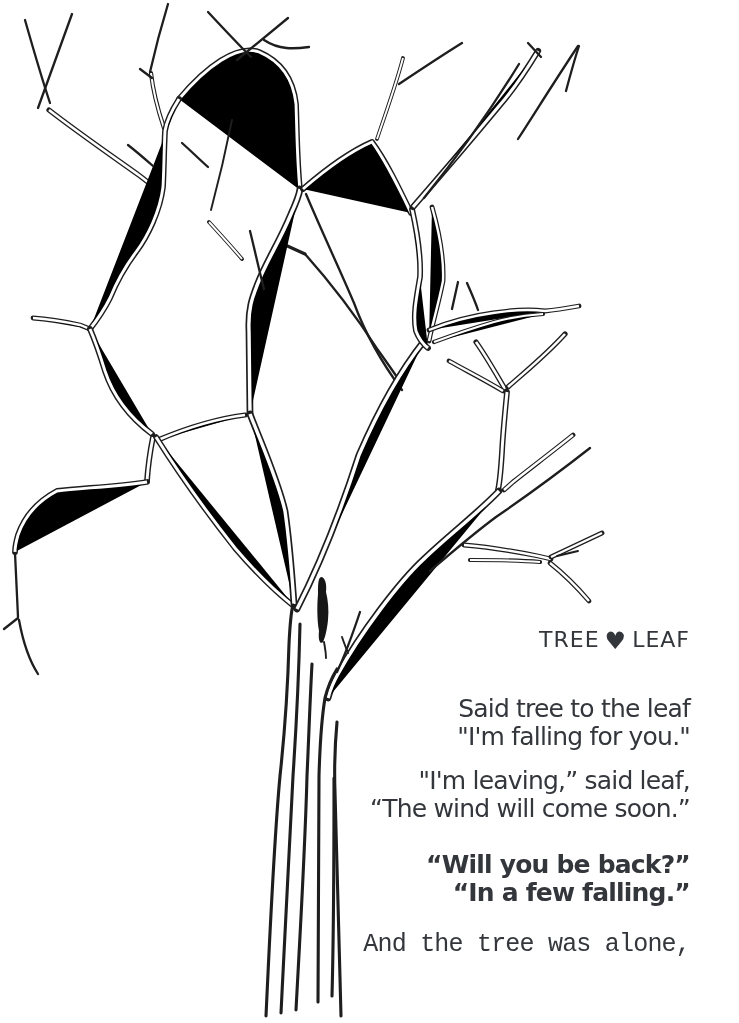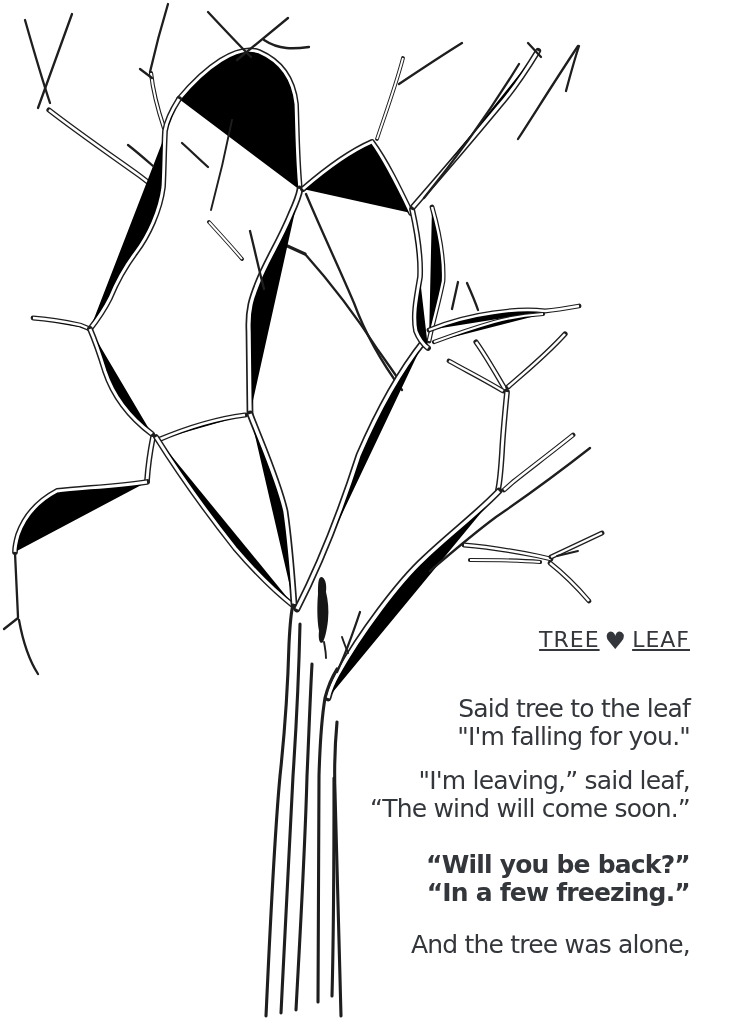--- a/index.html
+++ b/index.html
@@ -15,27 +15,27 @@
   .core{stroke:#ffffff !important;stroke-linecap:butt;}
   .core.w7{stroke-width:3.4;} .core.w65{stroke-width:3.1;} .core.w6{stroke-width:2.9;}
   .core.w55{stroke-width:2.6;} .core.w5{stroke-width:2.4;} .core.w45{stroke-width:2.1;} .core.w4{stroke-width:1.9;}
   .sg{stroke:#1e1e1e;fill:none;stroke-linecap:round;stroke-linejoin:round;stroke-width:2.3;}
   .sg.bold{stroke-width:3.1;}
   .sg.thin{stroke-width:1.9;}
   .knot{fill:#161616;stroke:none;}
 
   
   .poem-block{position:absolute;top:627px;right:49px;text-align:right;color:#33363b;}
-  .poem-title{font-size:22px;letter-spacing:1px;white-space:nowrap;text-decoration:underline;}
+  .poem-title{font-size:22px;letter-spacing:1px;white-space:nowrap;}
   .heart{display:inline-block;padding:0 5px;font-size:24px;line-height:22px;vertical-align:-2px;}
   .stanza{font-size:25px;line-height:28px;letter-spacing:-0.8px;white-space:nowrap;}
   .stanza.s1{margin-top:43px;}
   .stanza.s2{margin-top:16px;}
   .stanza.s3{margin-top:28px;font-weight:bold;}
-  .stanza.s4{margin-top:24px;}
+  .stanza.s4{margin-top:24px;font-family:Liberation Mono, monospace;}
 </style>
 </head>
 <body>
 
 <div class="page">
 
   <svg width="739" height="1023" viewBox="0 0 739 1023" aria-hidden="true">
 
     <g>
       <path class="sg" d="M306,194 C322,232 340,270 354,303 C365,333 382,363 402,390"></path>
@@ -171,20 +171,20 @@
     <div class="stanza s1">
       <div>Said tree to the leaf</div>
       <div>"I'm falling for you."</div>
     </div>
     <div class="stanza s2">
       <div>"I'm leaving,” said leaf,</div>
       <div>“The wind will come soon.”</div>
     </div>
     <div class="stanza s3">
       <div>“Will you be back?”</div>
-      <div>“In a few freezing.”</div>
+      <div>“In a few falling.”</div>
     </div>
     <div class="stanza s4">
       <div>And the tree was alone,</div>
     </div>
   </div>
 
 </div>
 
 </body></html>

